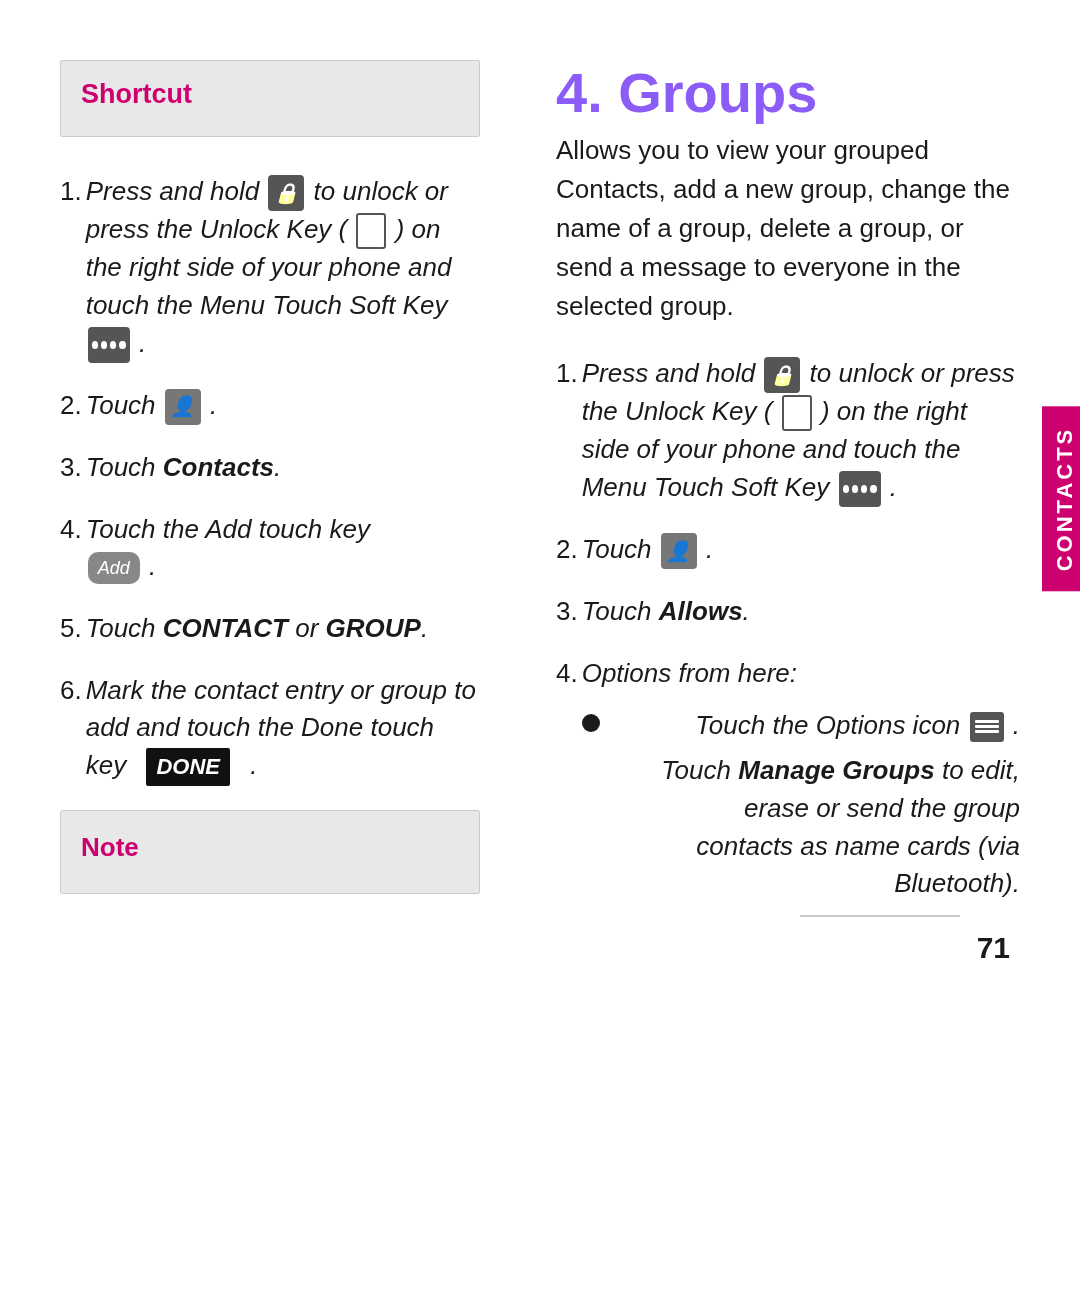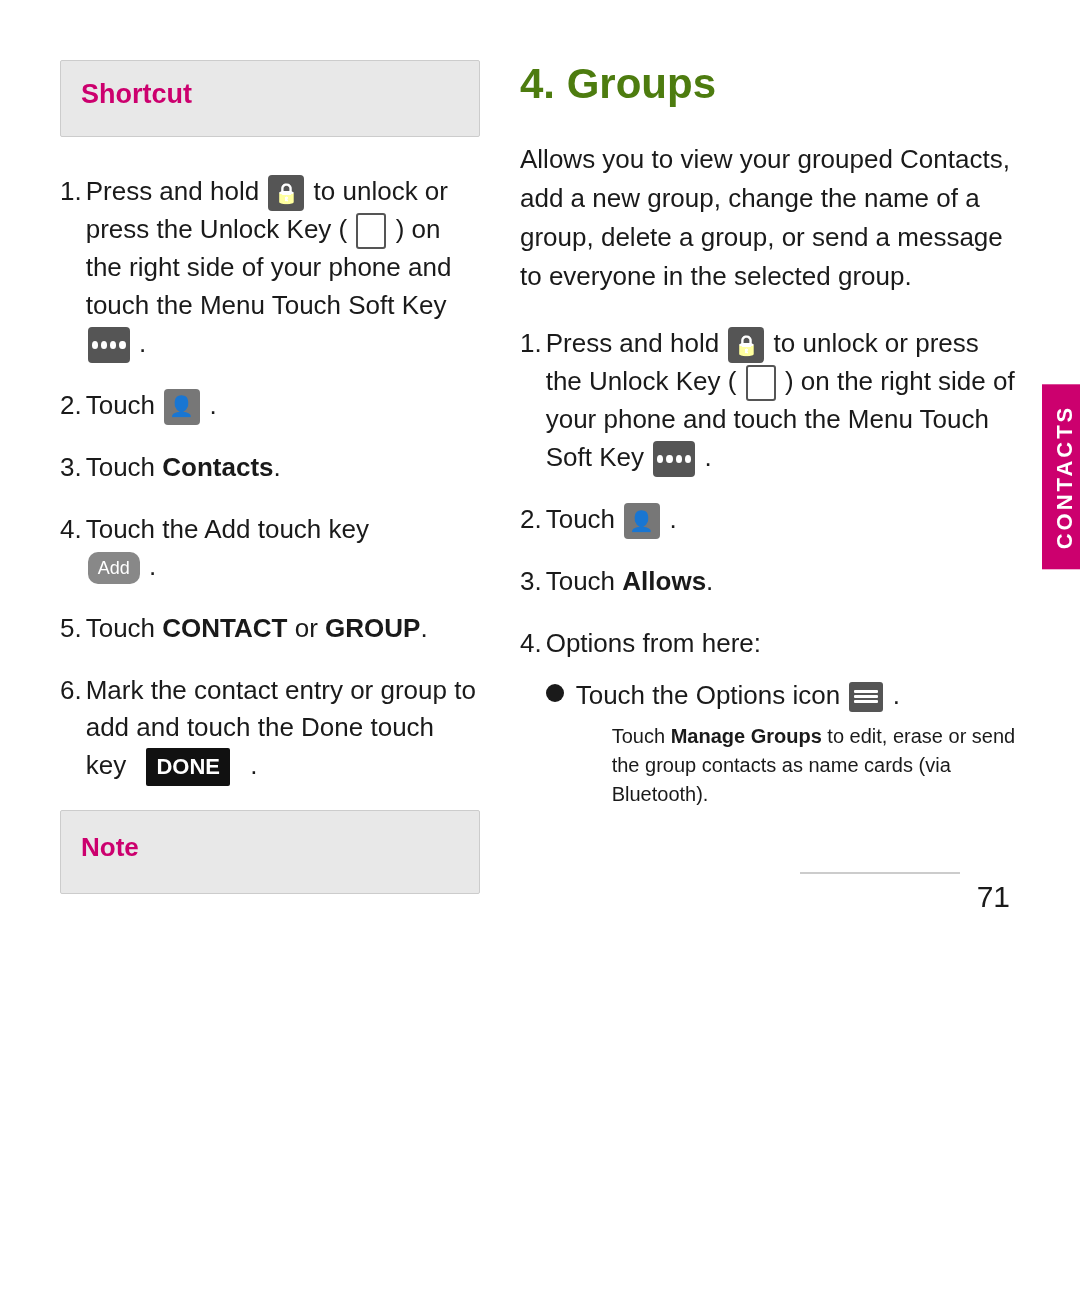--- a/index.html
+++ b/index.html
@@ -10,21 +10,21 @@
       background: #ffffff;
       font-family: 'Arial', sans-serif;
       font-size: 26px;
       color: #1a1a1a;
       position: relative;
     }
 
     .page-container {
       display: flex;
       padding: 60px 60px 60px 60px;
-      gap: 40px;
+      gap: 76px;
       position: relative;
     }
 
     
     .left-column {
       width: 420px;
       flex-shrink: 0;
     }
 
     
@@ -226,20 +226,21 @@
       line-height: 1.45;
     }
 
     .step-number {
       flex-shrink: 0;
       margin-right: 4px;
     }
 
     .step-content {
       flex: 1;
+      font-style: italic;
     }
 
     
     .note-box {
       background: #e8e8e8;
       border: 1px solid #cccccc;
       padding: 18px 20px;
       border-radius: 2px;
       font-size: 23px;
       line-height: 1.45;
@@ -248,44 +249,45 @@
 
     .note-title {
       color: #cc006e;
       font-weight: bold;
       font-size: 26px;
       margin-bottom: 8px;
     }
 
     
     .section-heading {
-      font-size: 42px;
-      font-weight: bold;
-      color: #4d7c0f;
-      margin-bottom: 32px;
+      font-size: 56px;
+      font-weight: bold;
+      color: #8b5cf6;
+      margin-bottom: 6px;
     }
 
     .section-intro {
       font-size: 26px;
       line-height: 1.5;
       margin-bottom: 29px;
       color: #1a1a1a;
     }
 
     
     .bullet-list {
       list-style: none;
       padding: 0;
     }
 
     .bullet-item {
       display: flex;
       margin-bottom: 10px;
       font-size: 26px;
       line-height: 1.45;
+      text-align: right;
     }
 
     .bullet-dot {
       flex-shrink: 0;
       width: 18px;
       height: 18px;
       background: #1a1a1a;
       border-radius: 50%;
       margin-top: 7px;
       margin-right: 12px;
@@ -305,40 +307,41 @@
       padding: 20px 10px;
       font-size: 22px;
       font-weight: bold;
       letter-spacing: 3px;
       width: 38px;
     }
 
     
     .page-number {
       position: absolute;
-      bottom: 40px;
+      bottom: 32px;
       right: 70px;
       font-size: 30px;
       color: #1a1a1a;
+      font-weight: bold;
     }
 
     
     .bottom-divider {
       position: absolute;
       bottom: 80px;
       right: 120px;
       width: 160px;
       height: 2px;
       background: #ccc;
     }
 
     .sub-content {
       margin-left: 36px;
       margin-top: 8px;
-      font-size: 20px;
+      font-size: 26px;
       line-height: 1.45;
     }
   </style>
 </head>
 <body>
 
 <div class="page-container">
 
   <div class="left-column">
 

